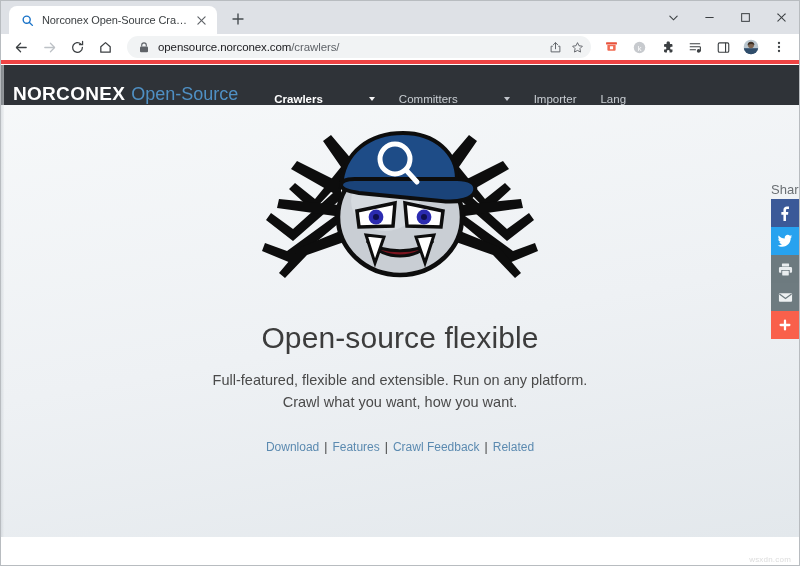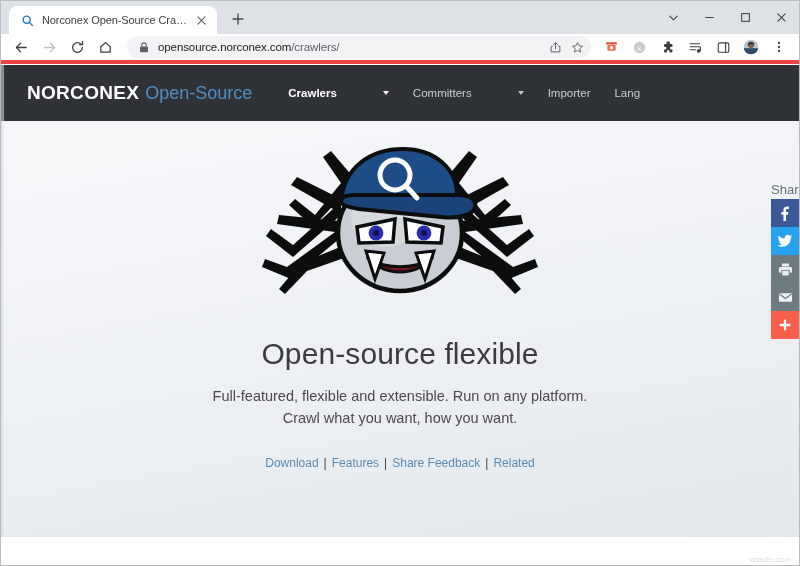--- a/index.html
+++ b/index.html
@@ -178,25 +178,25 @@
     left: 0;
     top: 0;
     width: 798px;
     height: 472px;
     background: linear-gradient(170deg, #f7f9fa 0%, #eef1f4 55%, #e3e8ec 100%);
     overflow: hidden;
   }
 
   
   .sitenav {
-    height: 56px;
+    height: 40px;
     background: #2f3338;
     display: flex;
-    align-items: center;
-    padding-left: 26px;
+    align-items: flex-end;
+    padding-left: 12px;
     box-sizing: border-box;
   }
   .brand {
     display: flex;
     align-items: baseline;
     margin-right: 24px;
     white-space: nowrap;
   }
   .brand-main {
     font-size: 19px;
@@ -554,21 +554,21 @@
         </svg>
 
         <h1 class="headline">Open-source flexible</h1>
 
         <p class="sub">
           <span>Full-featured, flexible and extensible. Run on any platform.</span><br>
           <span>Crawl what you want, how you want.</span>
         </p>
 
         <div class="links">
-          <a href="#">Download</a><span class="sep">|</span><a href="#">Features</a><span class="sep">|</span><a href="#">Share Feedback</a><span class="sep">|</span><a href="#">Related</a>
+          <a href="#">Download</a><span class="sep">|</span><a href="#">Features</a><span class="sep">|</span><a href="#">Crawl Feedback</a><span class="sep">|</span><a href="#">Related</a>
         </div>
       </div>
 
       <div class="sharebar">
         <span class="share-label">Share:</span>
 
         <div class="share-btn" style="background:#3b5998">
           <svg width="15" height="15" viewBox="0 0 16 16">
             <path d="M10.1 3.2h1.6V0.6c-0.3 0-1.2-0.1-2.2-0.1-2.2 0-3.7 1.3-3.7 3.8v2.1H3.6v2.9h2.2v7.3h2.7V9.3h2.2l0.3-2.9H8.5V4.6c0-0.8 0.2-1.4 1.6-1.4z" fill="#ffffff"></path>
           </svg>

